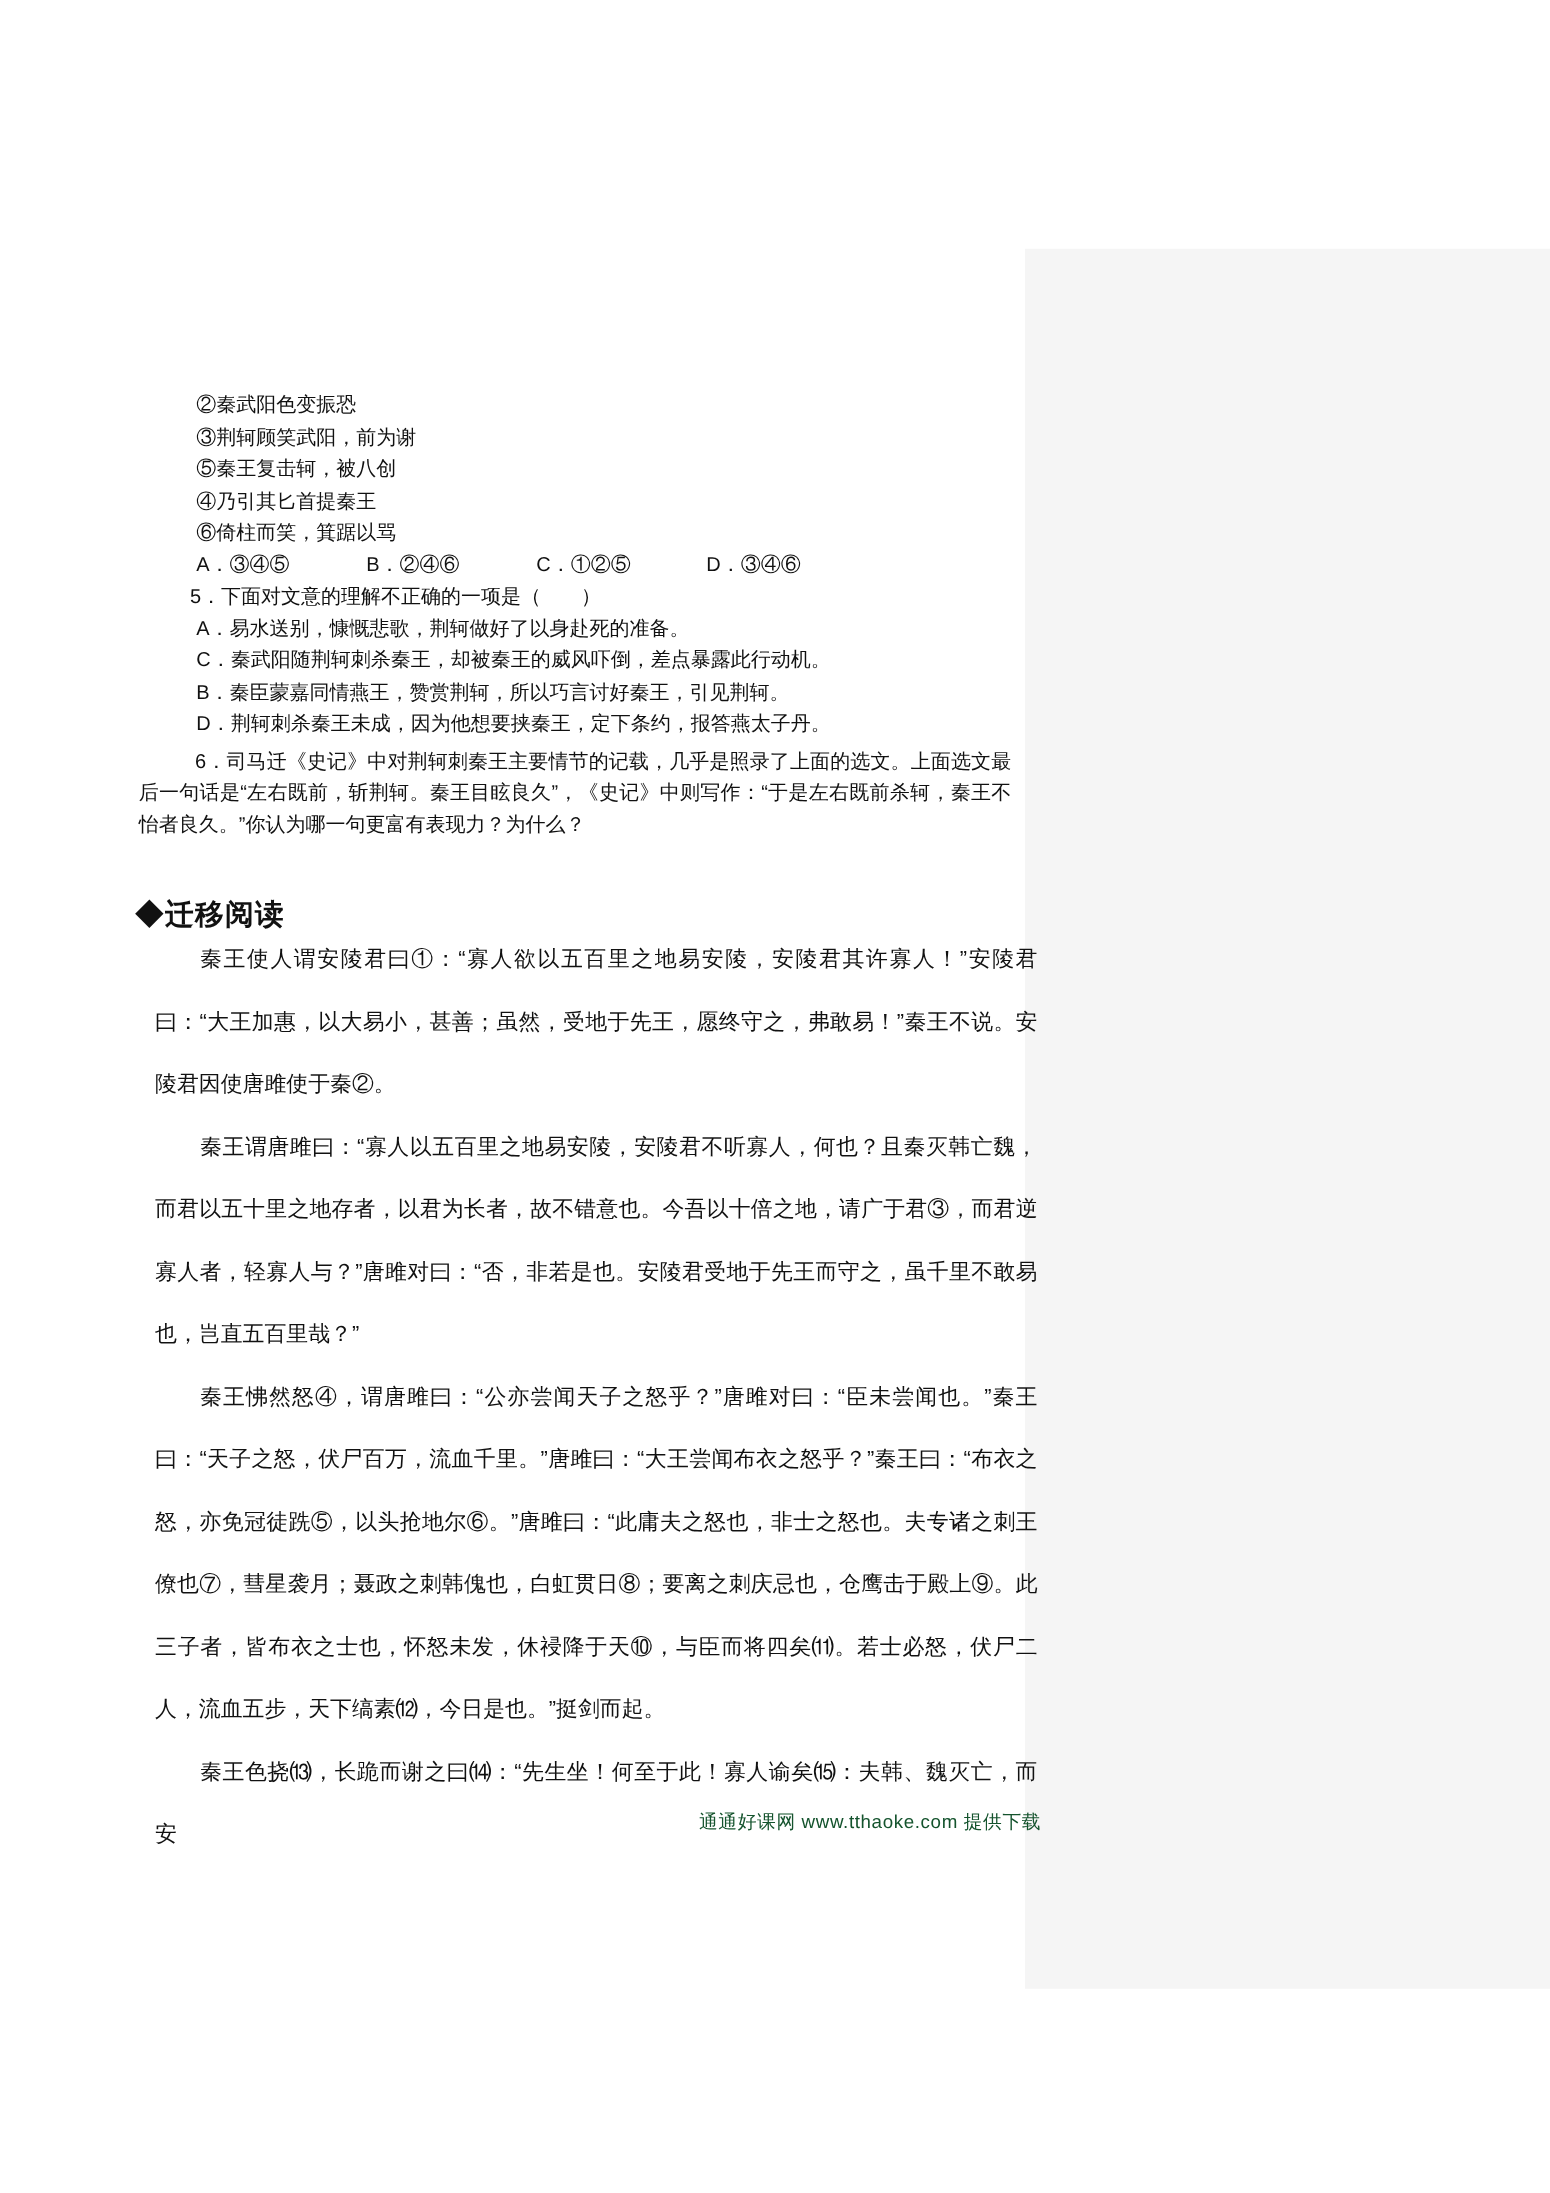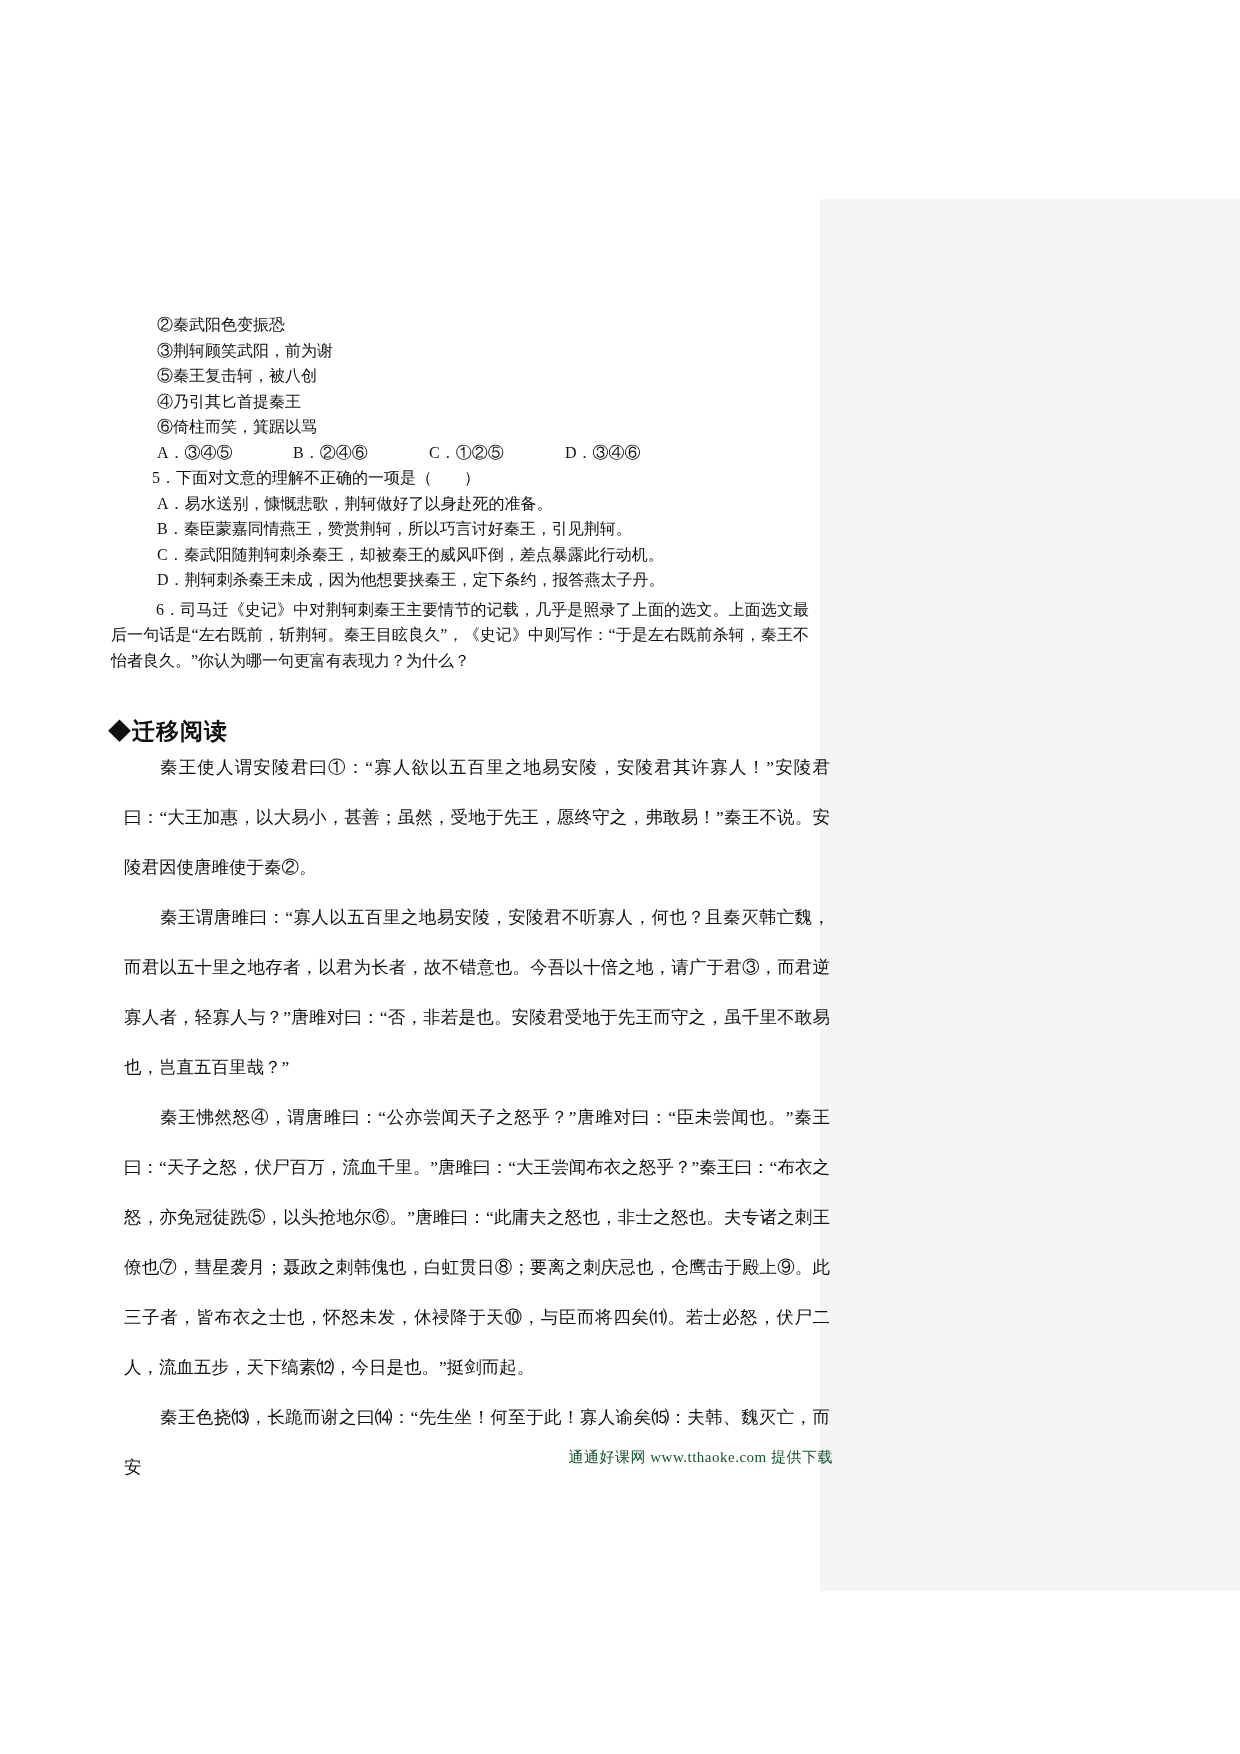--- a/index.html
+++ b/index.html
@@ -1,21 +1,21 @@
 <!DOCTYPE html>
 <html><head>
 <meta charset="utf-8">
 <style>
   html, body { margin: 0; padding: 0; background: #ffffff; }
   .page {
     position: relative;
     width: 1240px;
     height: 1754px;
     background: #ffffff;
-    font-family: Liberation Serif, serif;
+    font-family: Liberation Sans, sans-serif;
     color: #111111;
     overflow: hidden;
   }
   .gray-panel {
     position: absolute;
     left: 820px;
     top: 199px;
     width: 420px;
     height: 1392px;
     background: #f5f5f5;
@@ -87,22 +87,22 @@
 
     <div class="choices">
       <span class="choice">A．③④⑤</span>
       <span class="choice">B．②④⑥</span>
       <span class="choice">C．①②⑤</span>
       <span class="choice">D．③④⑥</span>
     </div>
 
     <div class="q-stem">5．下面对文意的理解不正确的一项是（　　）</div>
     <div class="q-option">A．易水送别，慷慨悲歌，荆轲做好了以身赴死的准备。</div>
+    <div class="q-option">C．秦武阳随荆轲刺杀秦王，却被秦王的威风吓倒，差点暴露此行动机。</div>
     <div class="q-option">B．秦臣蒙嘉同情燕王，赞赏荆轲，所以巧言讨好秦王，引见荆轲。</div>
-    <div class="q-option">C．秦武阳随荆轲刺杀秦王，却被秦王的威风吓倒，差点暴露此行动机。</div>
     <div class="q-option">D．荆轲刺杀秦王未成，因为他想要挟秦王，定下条约，报答燕太子丹。</div>
 
     <p class="q6">6．司马迁《史记》中对荆轲刺秦王主要情节的记载，几乎是照录了上面的选文。上面选文最后一句话是“左右既前，斩荆轲。秦王目眩良久”，《史记》中则写作：“于是左右既前杀轲，秦王不怡者良久。”你认为哪一句更富有表现力？为什么？</p>
   </div>
 
   <div class="section-header">
     <span>◆</span><span>迁移阅读</span>
   </div>
 
   <div class="passage">

